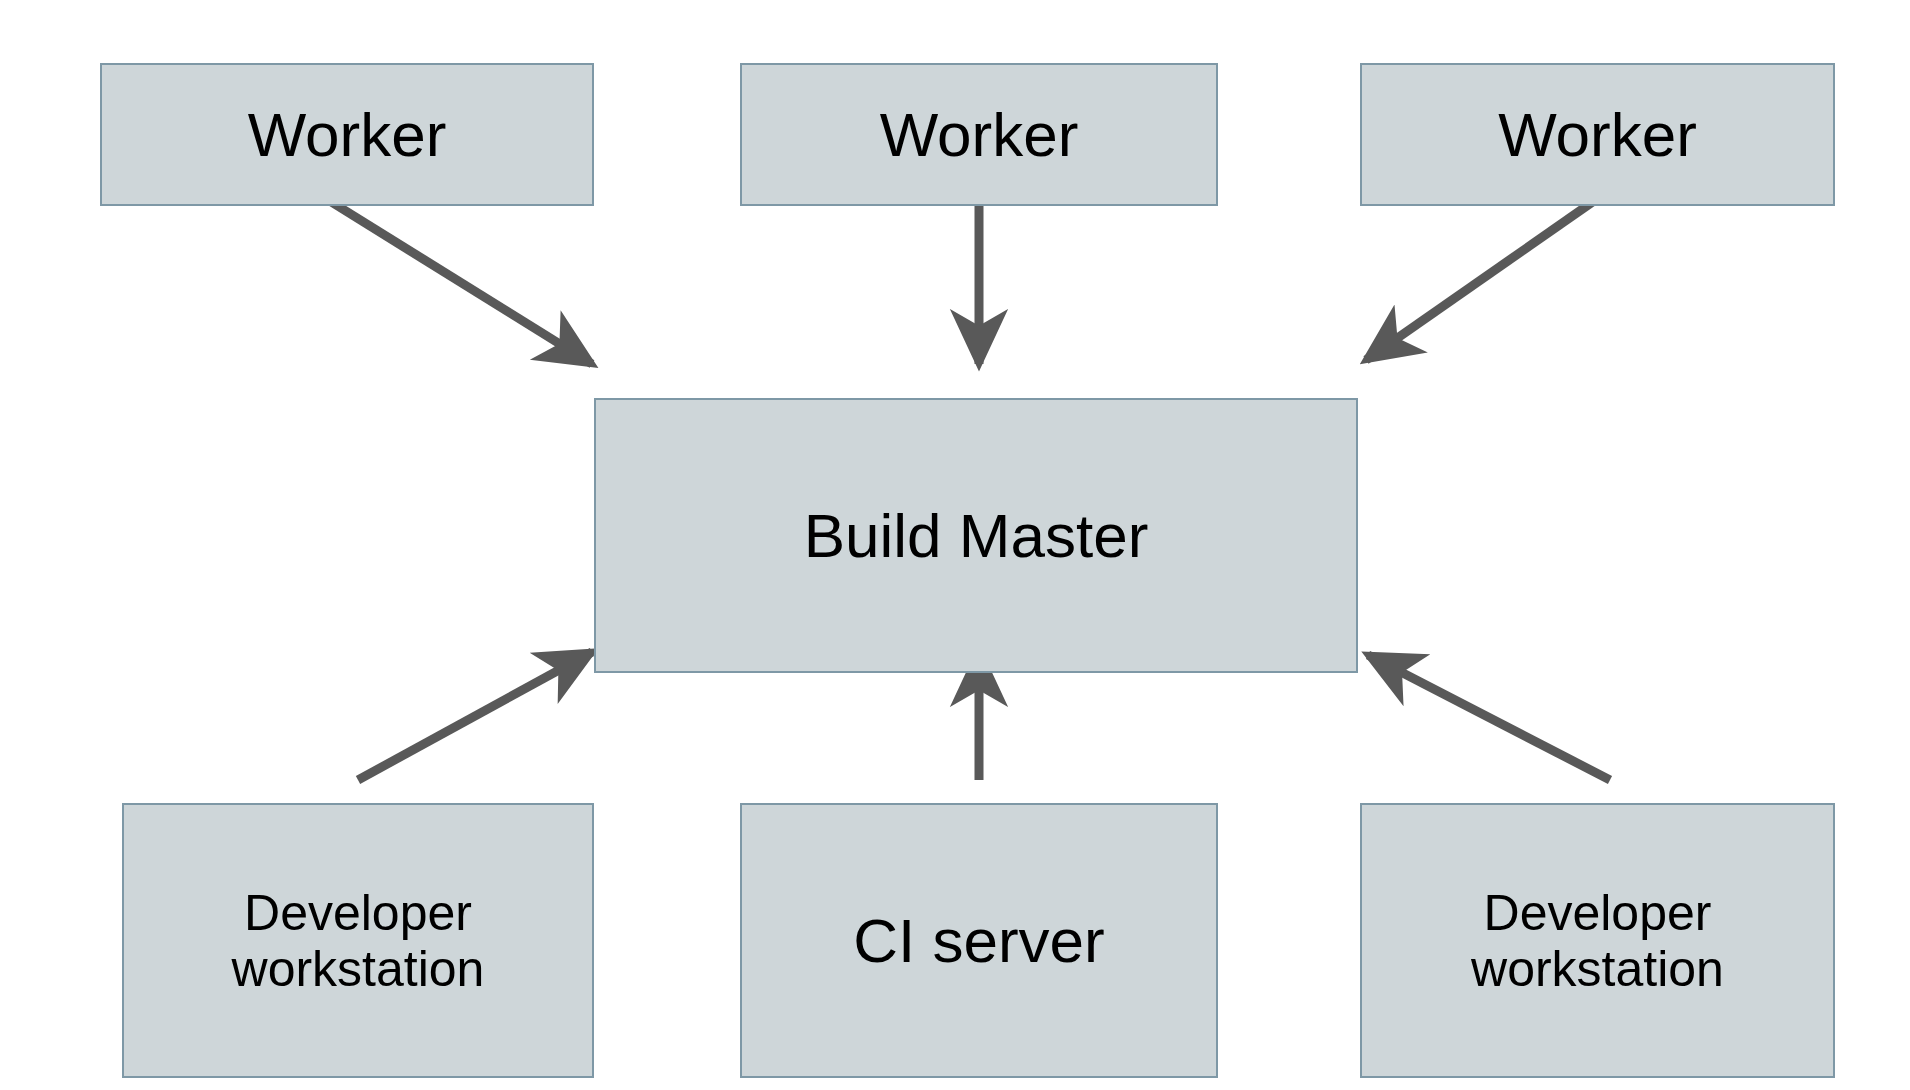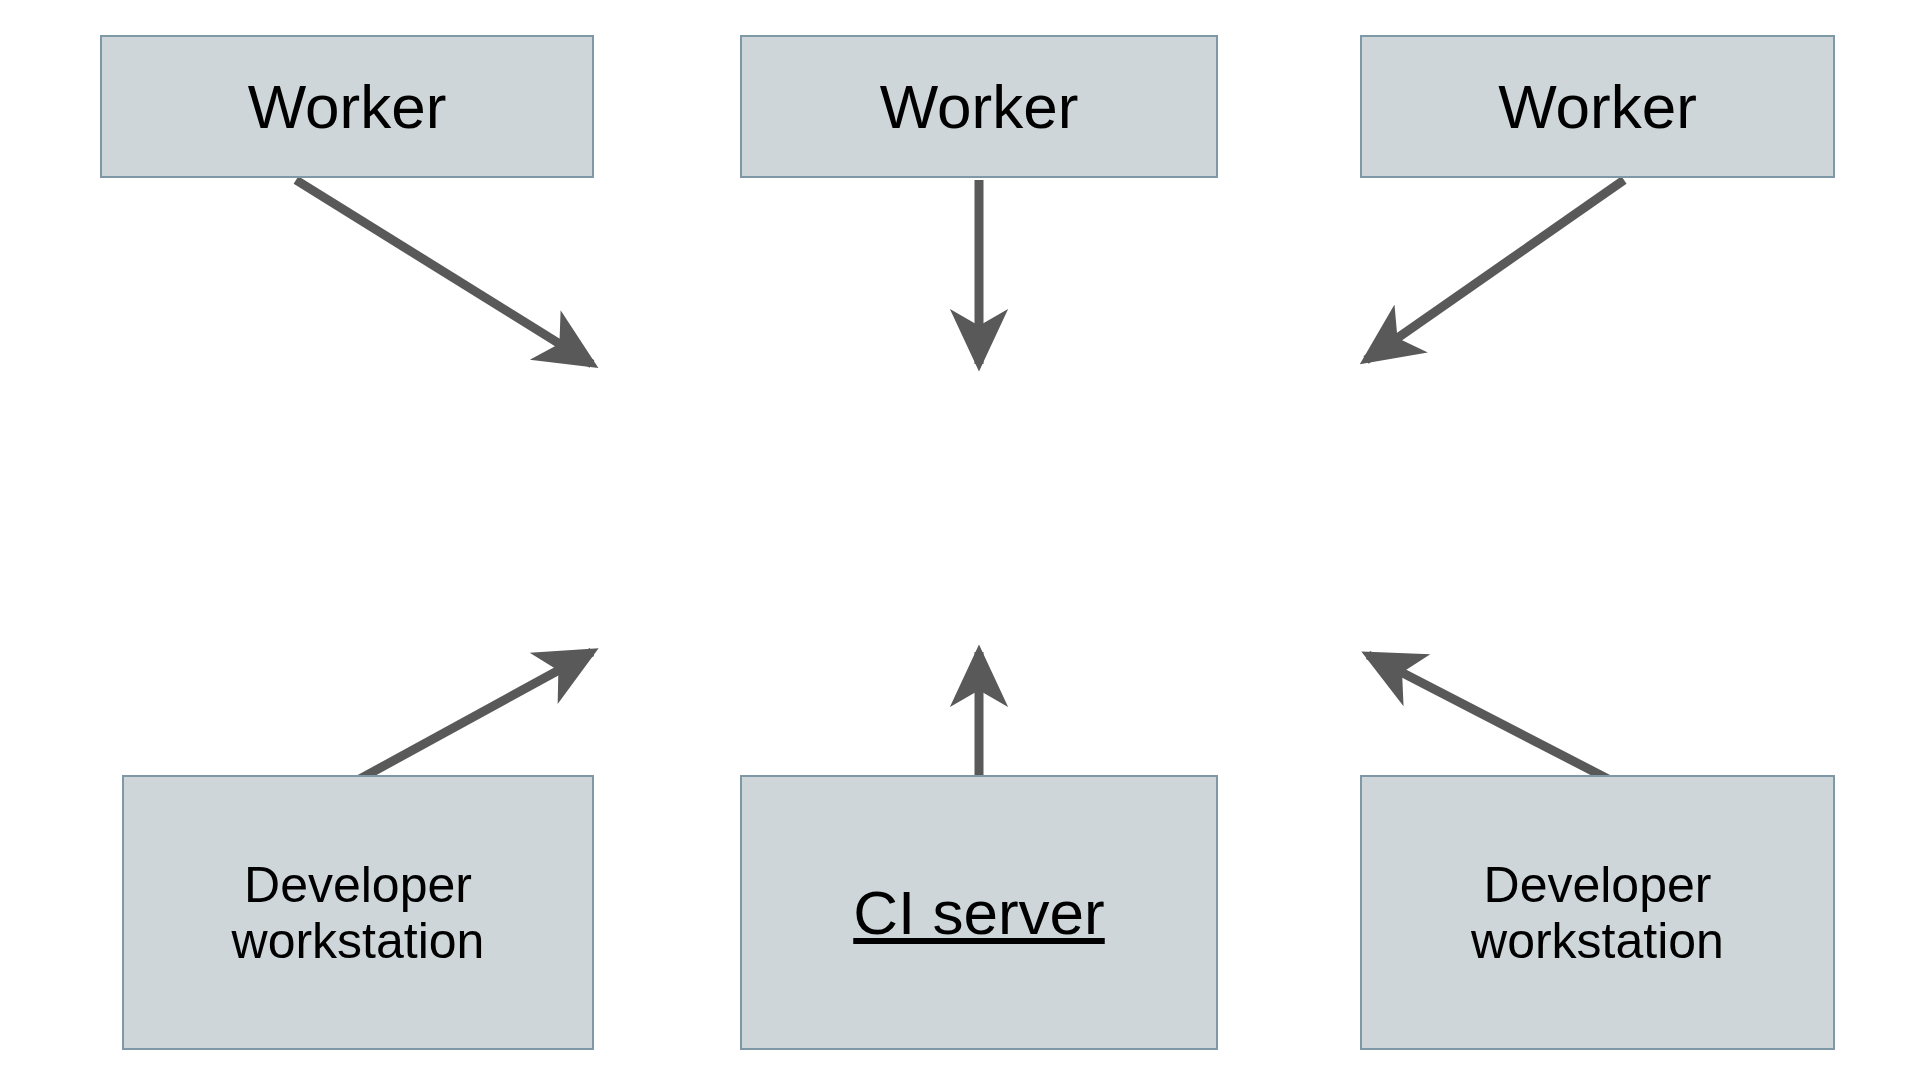--- a/index.html
+++ b/index.html
@@ -29,20 +29,21 @@
     box-sizing: border-box;
     background: #ced6d9;
     border: 2px solid #7e98a6;
     display: flex;
     align-items: center;
     justify-content: center;
     text-align: center;
     color: #000000;
     line-height: 1.12;
     z-index: 2;
+    margin-top: 28px;
   }
   .node-label {
     display: block;
     padding: 0 10px;
     white-space: pre-line;
   }
   .node-worker      { font-size: 62px; }
   .node-master      { font-size: 62px; }
   .node-ci          { font-size: 62px; }
   .node-workstation { font-size: 50px; }
@@ -50,21 +51,21 @@
   
   #node-worker-1 { left: 100px;  top: 35px;  width: 494px; height: 143px; }
   #node-worker-2 { left: 740px;  top: 35px;  width: 478px; height: 143px; }
   #node-worker-3 { left: 1360px; top: 35px;  width: 475px; height: 143px; }
 
   
   #node-build-master { left: 594px; top: 370px; width: 764px; height: 275px; }
 
   
   #node-dev-left  { left: 122px;  top: 775px; width: 472px; height: 275px; }
-  #node-ci-server { left: 740px;  top: 775px; width: 478px; height: 275px; text-decoration: underline; }
+  #node-ci-server { left: 740px;  top: 775px; width: 478px; height: 275px; }
   #node-dev-right { left: 1360px; top: 775px; width: 475px; height: 275px; }
 </style>
 </head>
 <body>
 
 <div id="canvas">
 
   <svg id="edge-layer" viewBox="0 0 1910 1090" width="1910" height="1090" xmlns="http://www.w3.org/2000/svg">
     <defs>
       <marker id="arrowhead" viewBox="0 0 12 12" refX="10.2" refY="6" markerWidth="7.2" markerHeight="7.2" markerUnits="strokeWidth" orient="auto-start-reverse">
@@ -102,20 +103,23 @@
   </div>
 
   <div class="node node-worker" id="node-worker-2">
     <span class="node-label">Worker</span>
   </div>
 
   <div class="node node-worker" id="node-worker-3">
     <span class="node-label">Worker</span>
   </div>
 
+  <div class="node node-master" id="node-build-master">
+    <span class="node-label">Build Master</span>
+  </div>
 
   <div class="node node-workstation" id="node-dev-left">
     <span class="node-label">Developer
 workstation</span>
   </div>
 
   <div class="node node-ci" id="node-ci-server">
     <span class="node-label">CI server</span>
   </div>
 

